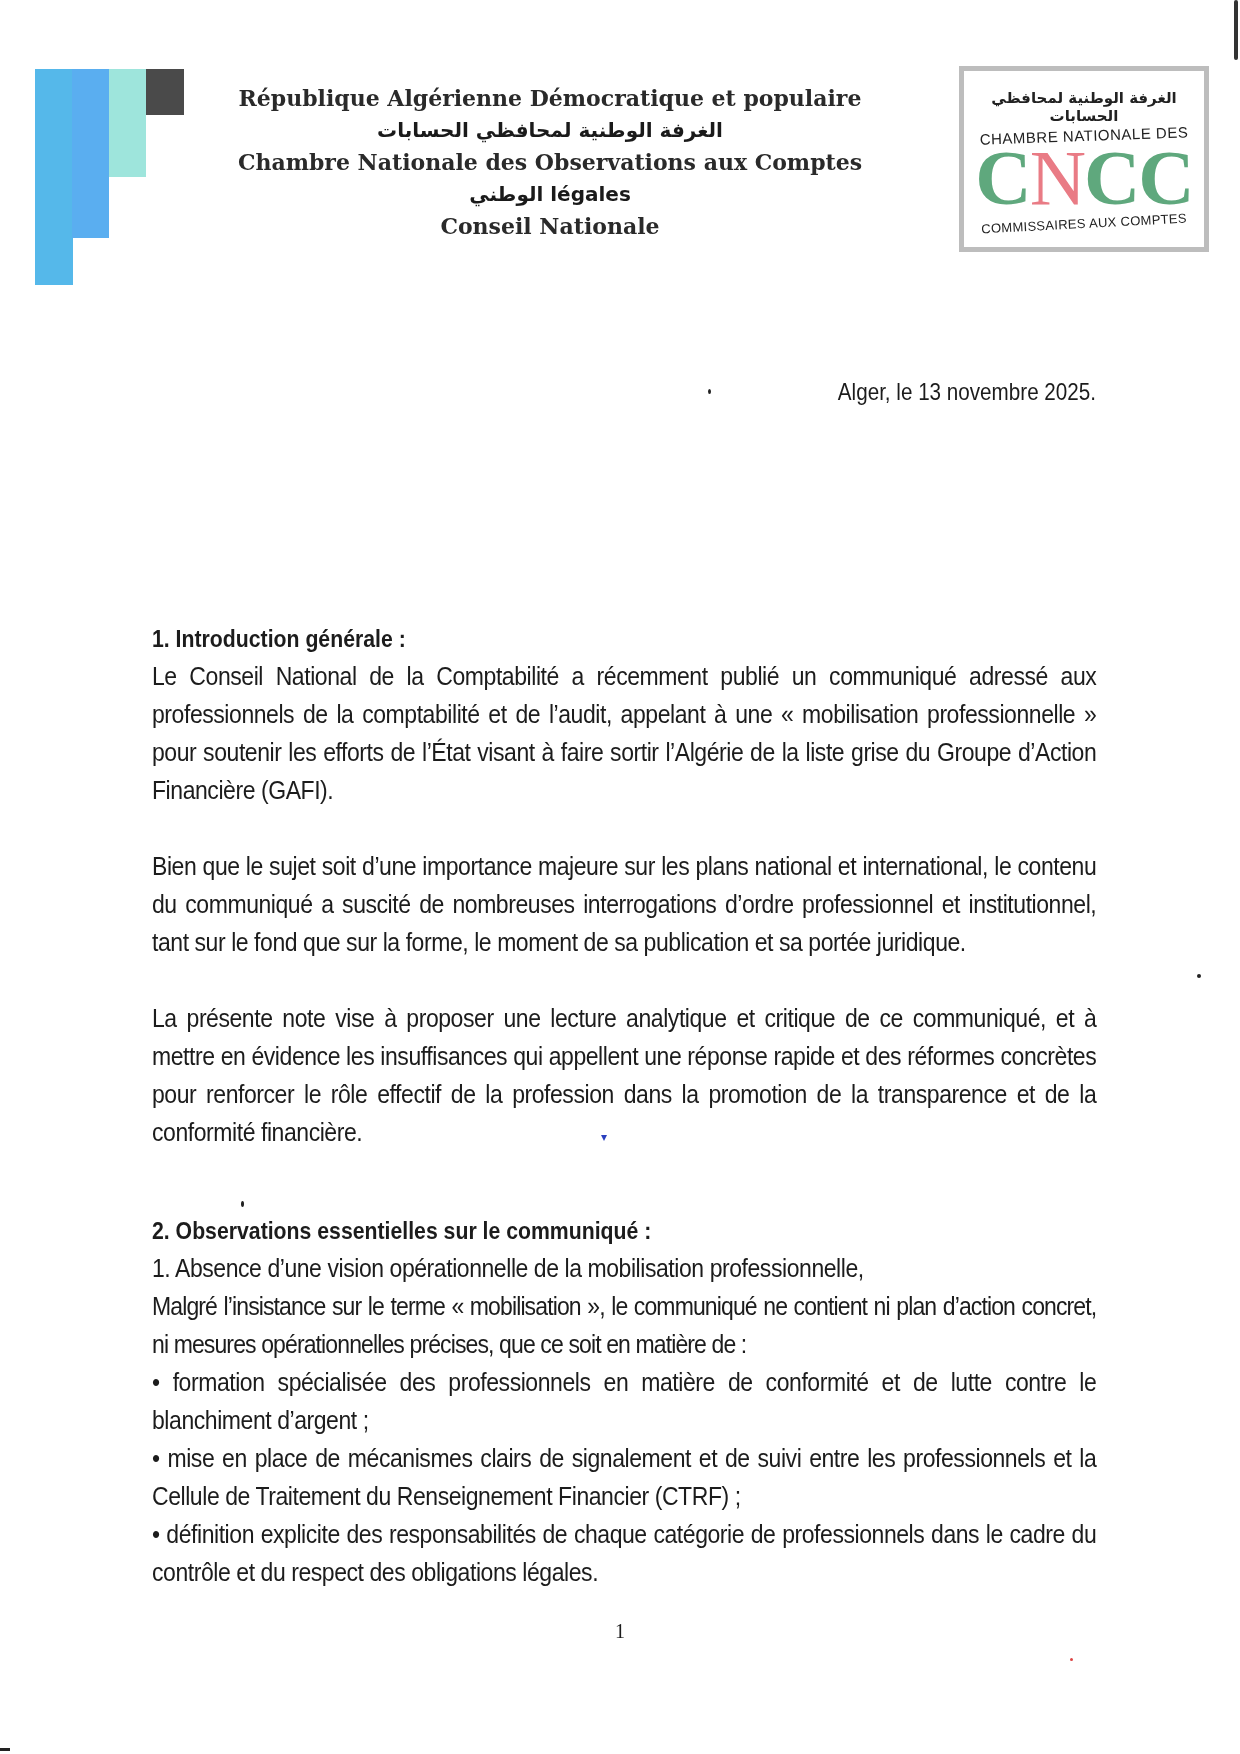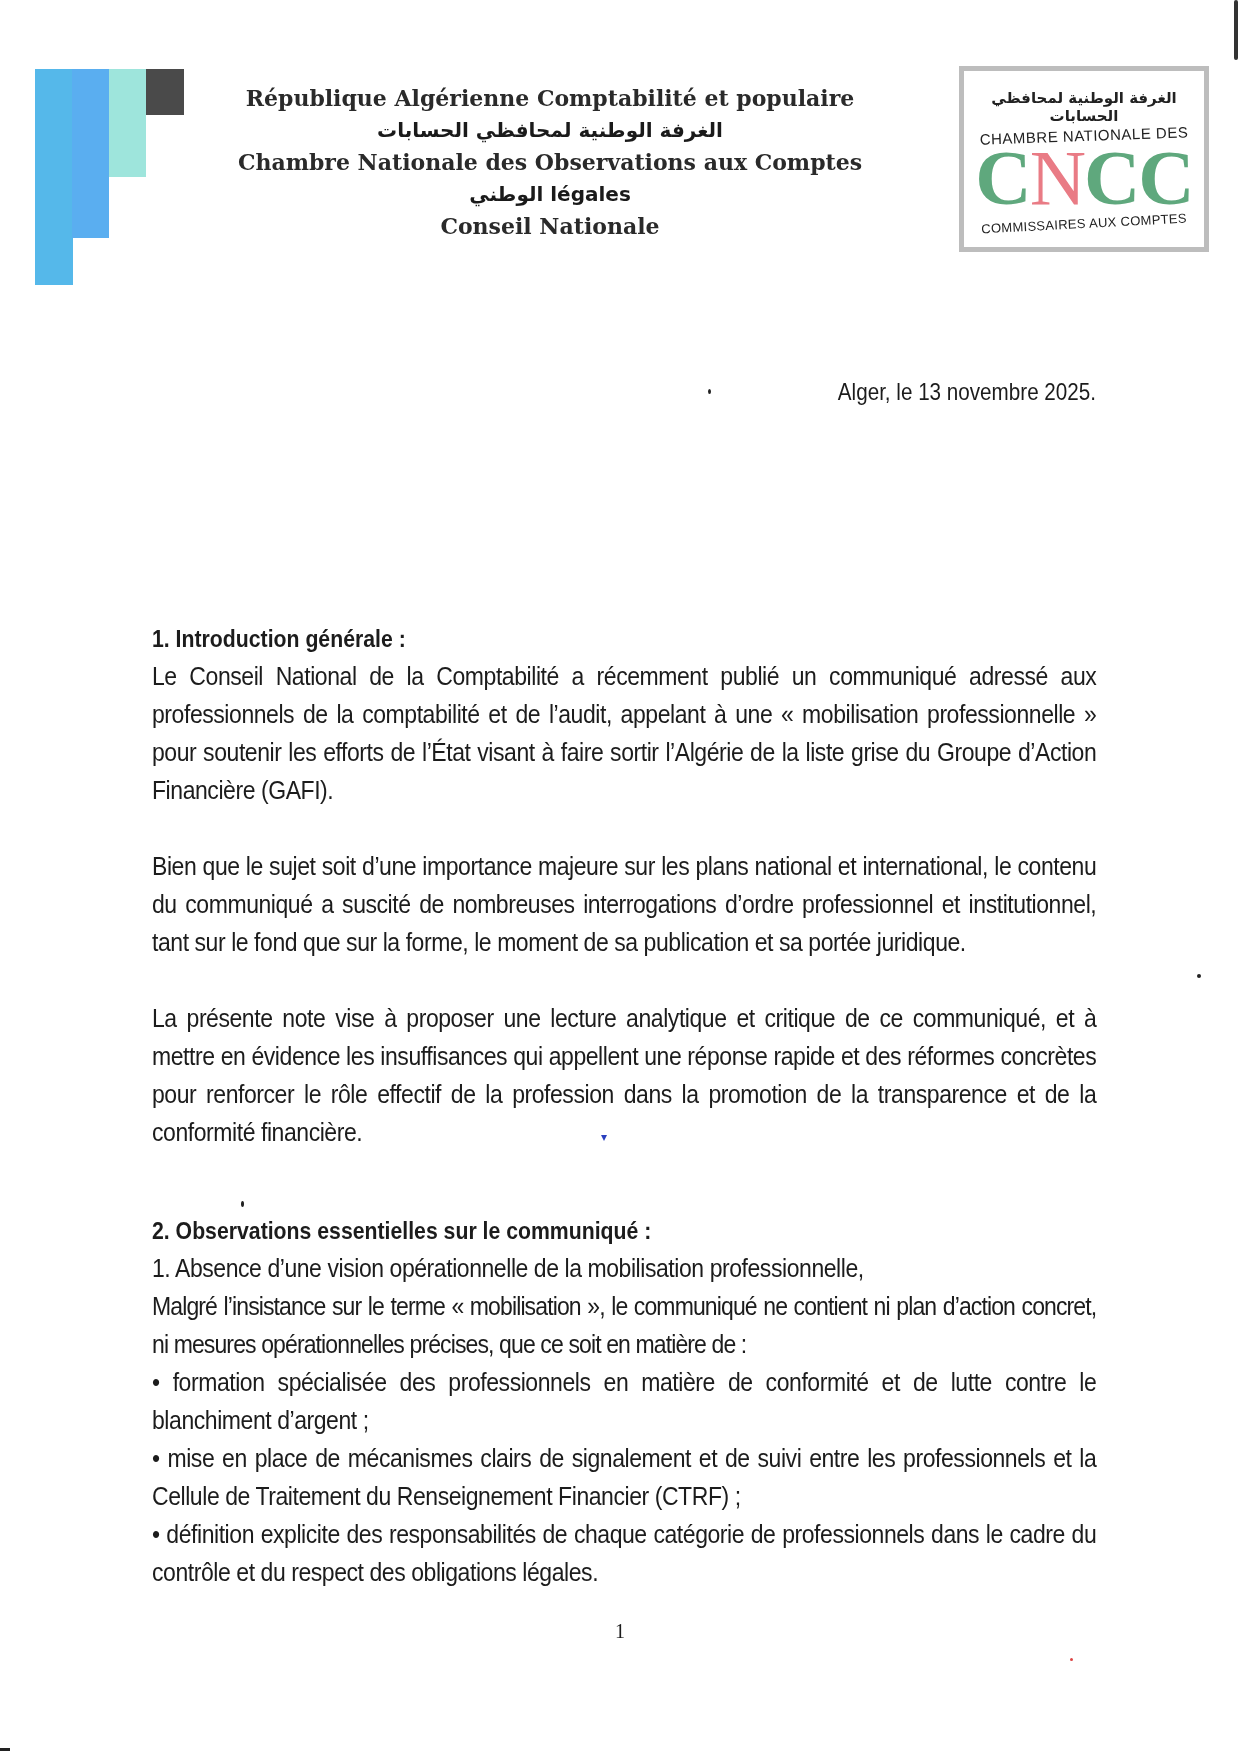--- a/index.html
+++ b/index.html
@@ -56,21 +56,21 @@
 <div class="page">
 
   <div class="logo-left">
     <div class="blk blk1"></div>
     <div class="blk blk2"></div>
     <div class="blk blk3"></div>
     <div class="blk blk4"></div>
   </div>
 
   <div class="header">
-    <div class="hdr-fr">République Algérienne Comptabilité et populaire</div>
+    <div class="hdr-fr">République Algérienne Démocratique et populaire</div>
     <div class="hdr-ar">الغرفة الوطنية لمحافظي الحسابات</div>
     <div class="hdr-fr">Chambre Nationale des Observations aux Comptes</div>
     <div class="hdr-ar">légales الوطني</div>
     <div class="hdr-fr">Conseil Nationale</div>
   </div>
 
   <div class="logo-right">
     <div class="lr-ar">الغرفة الوطنية لمحافظي الحسابات</div>
     <div class="lr-top">CHAMBRE NATIONALE DES</div>
     <div class="lr-cncc"><span class="g">C</span><span class="r">N</span><span class="g">C</span><span class="g">C</span></div>

